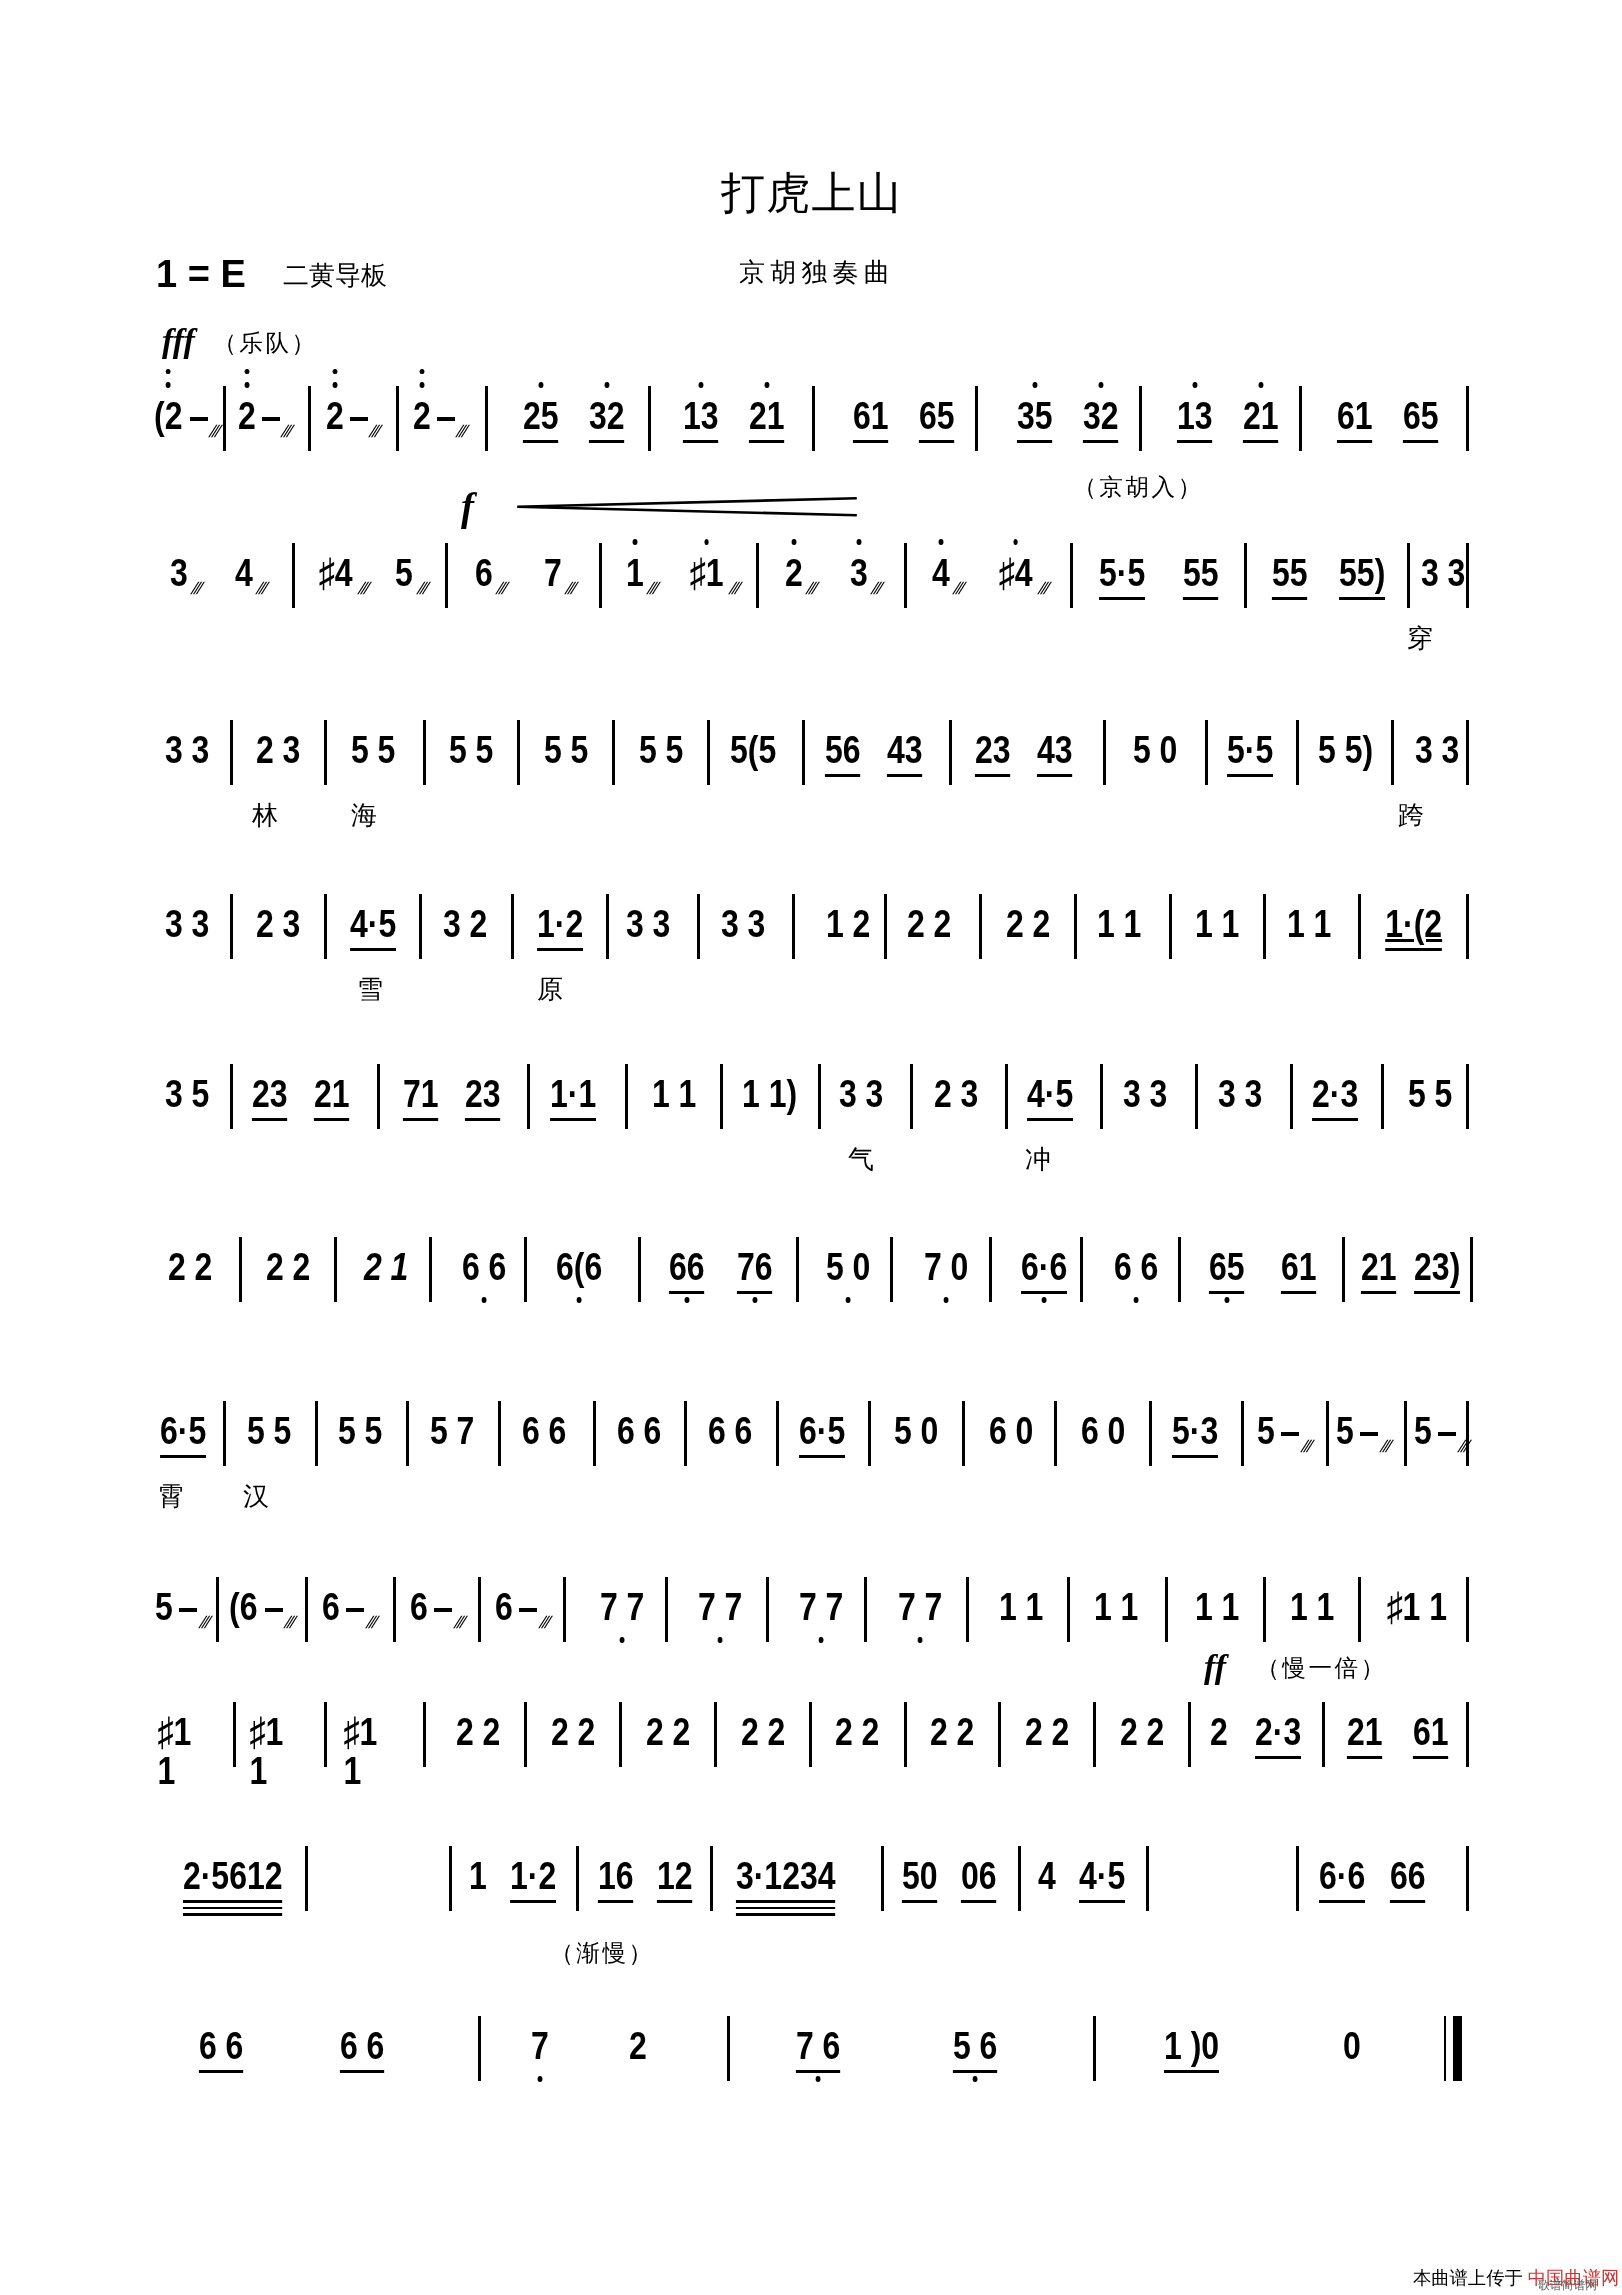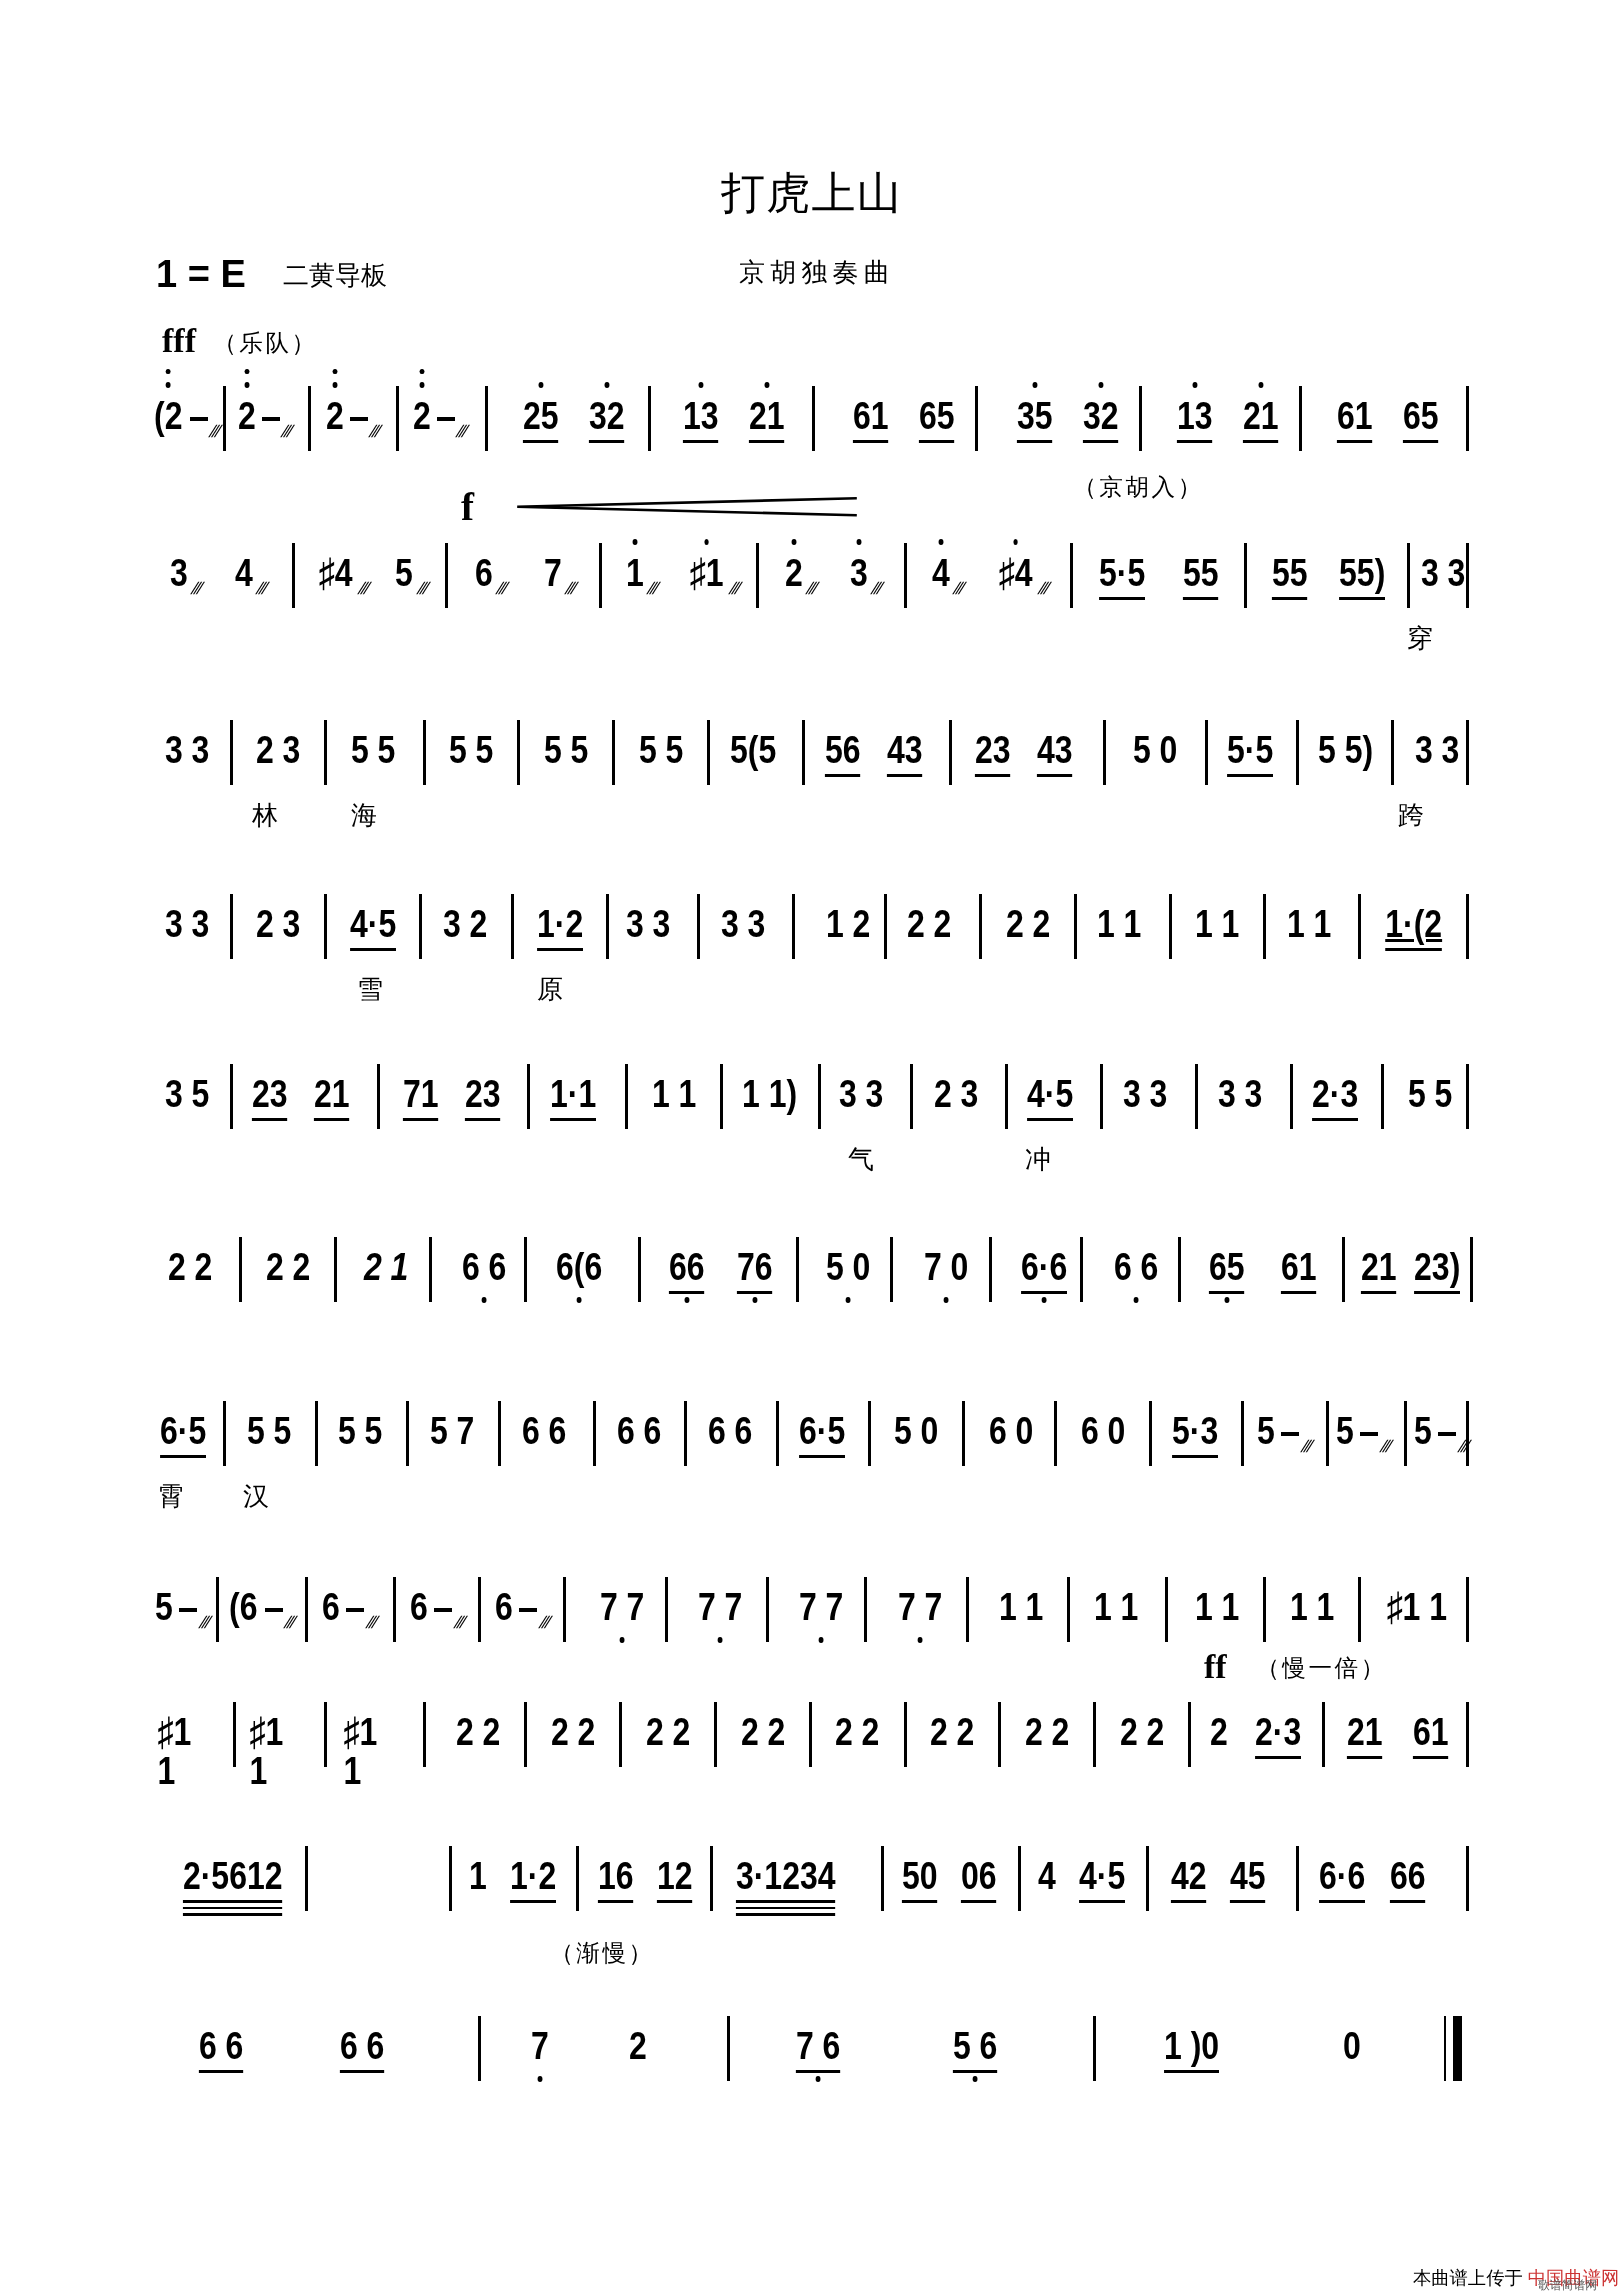--- a/index.html
+++ b/index.html
@@ -5,21 +5,21 @@
   html, body { margin: 0; padding: 0; background: #ffffff; }
   body { width: 1623px; height: 2295px; position: relative; overflow: hidden;
          font-family: "Liberation Sans", "DejaVu Sans", sans-serif; color: #000; }
   .title { position: absolute; top: 164px; left: 0; width: 1623px; text-align: center;
            font-size: 44px; letter-spacing: 1.3px; }
   .key { position: absolute; top: 252px; left: 156px; font-size: 38px; font-weight: bold;
          font-family: "Liberation Serif", serif; }
   .key .keynum { font-family: "Liberation Sans", sans-serif; }
   .tempo { position: absolute; top: 258px; left: 283px; font-size: 26px; }
   .subtitle { position: absolute; top: 255px; left: 739px; font-size: 26px; letter-spacing: 5.2px; }
-  .dyn { position: absolute; font-family: "Liberation Serif", serif; 
+  .dyn { position: absolute; font-family: "Liberation Serif", serif; font-style: italic;
          font-weight: bold; font-size: 34px; }
   .anno { position: absolute; font-size: 23.6px; letter-spacing: 2.6px; }
   .line { position: absolute; left: 151px; width: 1322px; height: 131px; }
   .measure { position: absolute; top: 0; height: 131px; display: flex; align-items: flex-start;
              justify-content: space-around; }
   .bar { position: absolute; top: 19.6px; width: 2.6px; height: 65px; background: #000; }
   .bar.final { width: 9.2px; }
   .bar.final::before { content: ""; position: absolute; left: -9.2px; top: 0; width: 2.6px; height: 65px; background: #000; }
   .note { position: relative; display: inline-block; font-size: 39px; font-weight: bold;
           font-family: "Liberation Sans", "DejaVu Sans", sans-serif; line-height: 1;
@@ -909,28 +909,20 @@
         </span>
       </div>
       <div class="measure" style="left: 877px; width: 111px;">
         <span class="group">
           <span class="note">4</span>
         </span>
         <span class="group">
           <span class="note">4·5<span class="ul1"></span></span>
         </span>
       </div>
-      <div class="measure" style="left: 1008px; width: 118px;">
-        <span class="group">
-          <span class="note">42<span class="ul1"></span></span>
-        </span>
-        <span class="group">
-          <span class="note">45<span class="ul1"></span></span>
-        </span>
-      </div>
       <div class="measure" style="left: 1155px; width: 131px;">
         <span class="group">
           <span class="note">6·6<span class="ul1"></span></span>
         </span>
         <span class="group">
           <span class="note">66<span class="ul1"></span></span>
         </span>
       </div>
       <div class="bar" style="left: 154px;"></div>
       <div class="bar" style="left: 298px;"></div>

